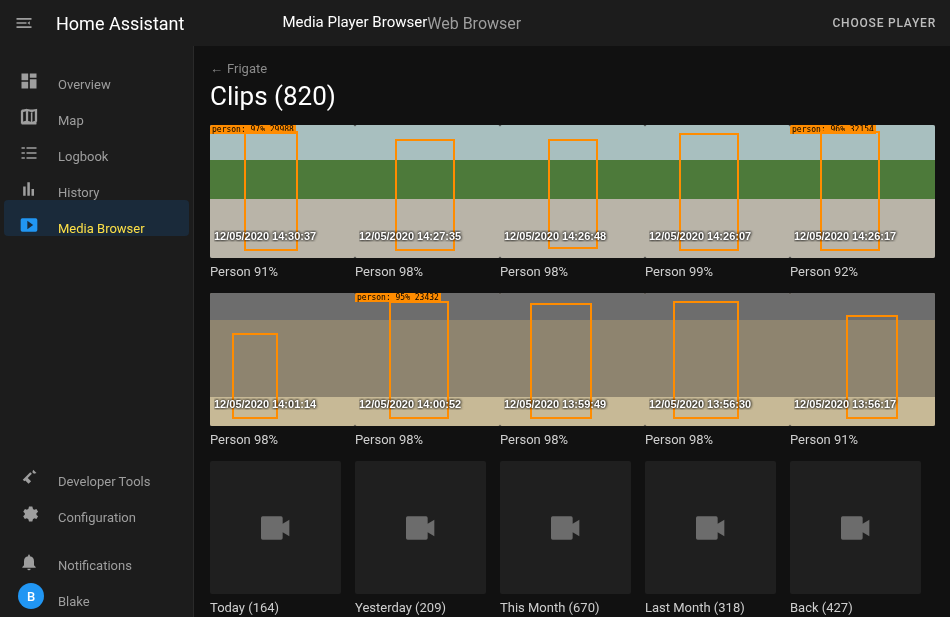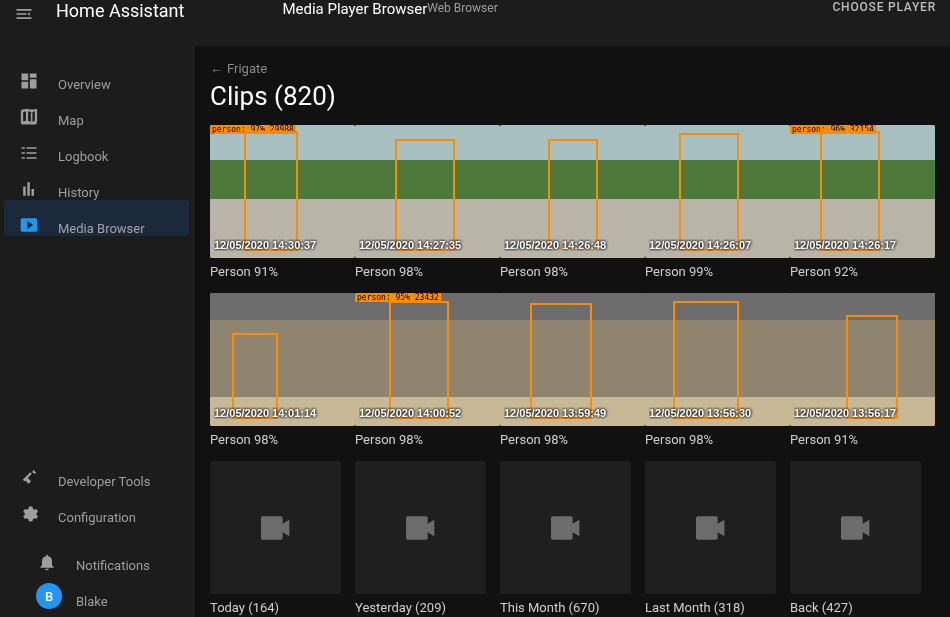--- a/index.html
+++ b/index.html
@@ -11,41 +11,41 @@
     color: #e1e1e1;
     overflow: hidden;
     display: flex;
     flex-direction: column;
   }
   
   .topbar {
     height: 46px;
     background: #1c1c1c;
     display: flex;
-    align-items: flex-start;
+    align-items: center;
     padding: 0 14px 0 10px;
   }
   .topbar .menu-btn {
     width: 28px; height: 28px;
     display:flex;align-items:center;justify-content:center;
     color:#9e9e9e;
     cursor:pointer;
   }
   .topbar .app-title {
     margin-left: 18px;
     font-size: 18px;
     color: #ffffff;
     font-weight: 400;
   }
   .topbar .center {
     margin-left: 98px;
     display:flex;flex-direction:row;justify-content:center;
   }
   .topbar .center .line1 { font-size:15px; color:#ffffff; }
-  .topbar .center .line2 { font-size:12px; color:#9e9e9e; margin-top:1px;}
+  .topbar .center .line2 { font-size:16px; color:#9e9e9e; margin-top:1px;}
   .topbar .spacer { flex:1; }
   .topbar .choose {
     font-size: 12px;
     letter-spacing: 0.8px;
     color: #bdbdbd;
     cursor:pointer;
     font-weight:500;
   }
 
   
@@ -76,21 +76,21 @@
     margin: 0 4px;
   }
   .side-item .ico {
     width: 22px;height:22px;
     display:flex;align-items:center;justify-content:center;
     margin-right: 18px;
     flex-shrink:0;
   }
   .side-item.active {
     background: #1a2a3a;
-    color: #a3a3a3;
+    color: #fde047;
   }
   .side-item.active .ico { color:#2196f3; }
   .avatar {
     width:26px;height:26px;border-radius:50%;
     background:#2196f3;color:#fff;
     display:flex;align-items:center;justify-content:center;
     font-size:13px;font-weight:500;
     margin-right:14px;flex-shrink:0;
   }
 
@@ -126,21 +126,21 @@
   .scene .grass{ position:absolute;left:0;right:0;top:26%;height:30%;background:#4d7a3a;}
   .scene .path { position:absolute;left:0;right:0;top:56%;bottom:0;background:#b9b4a8;}
   .scene .box  {
     position:absolute;border:2px solid #ff8c00;
   }
   .scene .tag {
     position:absolute;top:0;left:0;background:#ff8c00;color:#000;
     font-size:8px;padding:0 2px;font-family:monospace;
   }
   .timestamp {
-    position:absolute;left:4px;right:4px;bottom:7px;
+    position:absolute;left:4px;right:4px;bottom:16px;
     font-size:11px;font-weight:700;color:#ffffff;
     text-shadow:0 0 3px #000,0 0 3px #000;
     font-family: "Arial Black", Arial, sans-serif;
     white-space:nowrap;overflow:hidden;
   }
   .clip-label {
     margin-top:6px;font-size:13px;color:#cfcfcf;
   }
   .folder-thumb {
     width:131px;height:133px;background:#1f1f1f;
@@ -228,21 +228,21 @@
         </div>
         <div class="side-item">
           <span class="ico">
             <svg viewBox="0 0 24 24" width="20" height="20" fill="currentColor">
               <path d="M12 8a4 4 0 100 8 4 4 0 000-8zm9 4a7.9 7.9 0 00-.1-1l2-1.6-2-3.4-2.4 1a8 8 0 00-1.7-1L16 3h-4l-.8 2.9a8 8 0 00-1.7 1l-2.4-1-2 3.4L7 11a8.6 8.6 0 000 2l-2 1.6 2 3.4 2.4-1c.5.4 1.1.8 1.7 1L12 21h4l.8-2.9c.6-.3 1.2-.6 1.7-1l2.4 1 2-3.4-2-1.6c.1-.3.1-.7.1-1z"></path>
             </svg>
           </span>
           <span>Configuration</span>
         </div>
       </div>
-    <div class="group" id="side-footer" style="margin-bottom:8px;padding-left:18px;">
+    <div class="group" id="side-footer" style="margin-bottom:8px;">
         <div class="side-item">
           <span class="ico">
             <svg viewBox="0 0 24 24" width="20" height="20" fill="currentColor">
               <path d="M12 22a2 2 0 002-2h-4a2 2 0 002 2zm6-6V11a6 6 0 00-5-5.9V4a1 1 0 10-2 0v1.1A6 6 0 006 11v5l-2 2v1h16v-1l-2-2z"></path>
             </svg>
           </span>
           <span>Notifications</span>
         </div>
         <div class="side-item">
           <div class="avatar">B</div>

